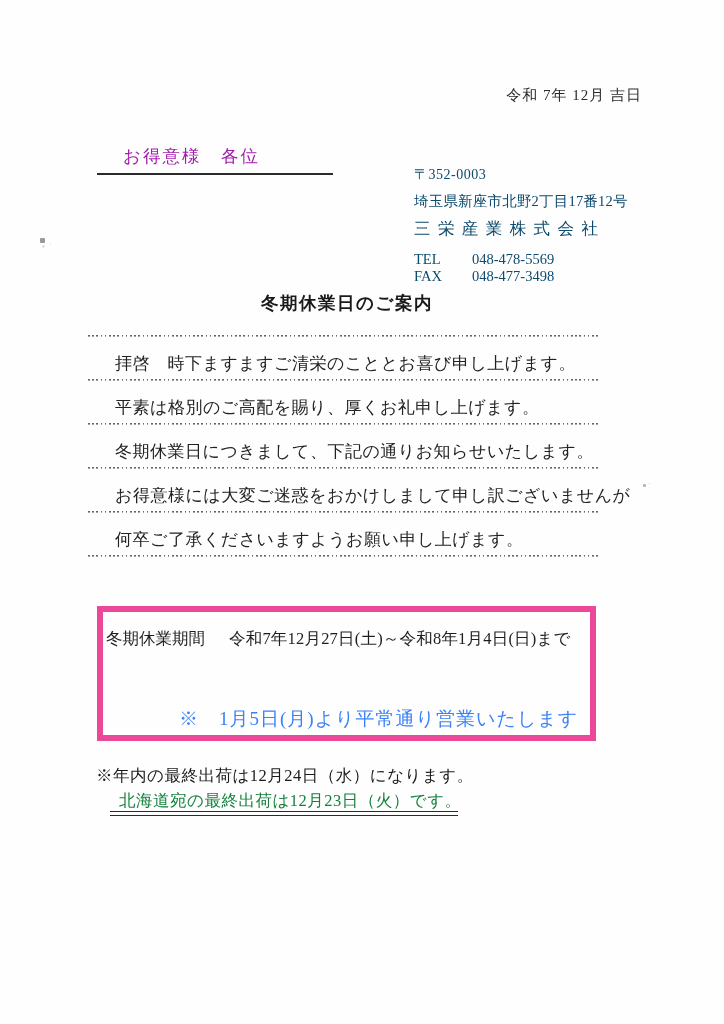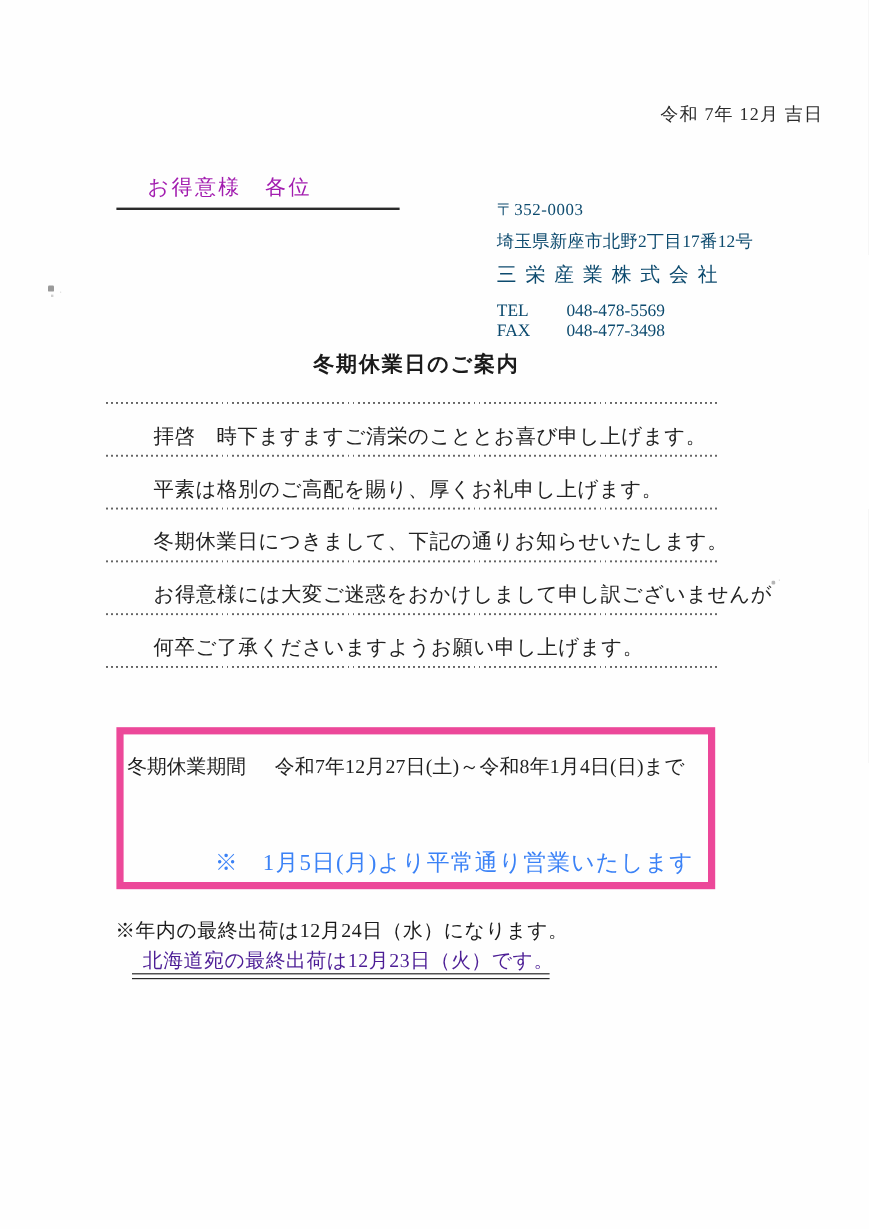--- a/index.html
+++ b/index.html
@@ -10,21 +10,21 @@
     background:#fefefe;
     font-family:"Liberation Serif","DejaVu Serif",serif;
     color:#1e1e1e;
     overflow:hidden;
   }
   .abs{position:absolute;}
 
   .date-line{
     top:86px;left:0;width:642px;
     text-align:right;
-    font-size:15px;letter-spacing:1px;color:#2a2a2a;padding-left:44px;
+    font-size:15px;letter-spacing:1px;color:#2a2a2a;
   }
 
   .recipient-wrap{
     top:144px;left:97px;width:236px;height:29px;
     border-bottom:2px solid #2a2a2a;
   }
   .recipient-text{
     display:block;margin-left:26px;
     font-size:17.5px;letter-spacing:2px;color:#a21caf;
   }
@@ -43,21 +43,21 @@
     font-size:17.5px;font-weight:bold;letter-spacing:1.5px;color:#1a1a1a;
   }
 
   .dotline{
     left:88px;width:512px;height:2px;
     background-image:repeating-linear-gradient(90deg,#4a4a4a 0,#4a4a4a 1.6px,transparent 1.6px,transparent 4.2px);
     background-size:100% 1.6px;background-repeat:no-repeat;background-position:0 0;
     opacity:.85;
   }
   .para{
-    left:128px;width:500px;
+    left:115px;width:500px;
     font-size:17px;letter-spacing:.5px;color:#222;
     white-space:nowrap;
   }
 
   .notice-box{
     top:606px;left:97px;width:499px;height:135px;
     border:6px solid #ec4899;
     box-sizing:border-box;
   }
   .notice-line1{
@@ -69,21 +69,21 @@
   .notice-note{
     position:absolute;top:52px;left:148px;
     font-size:16.5px;white-space:nowrap;color:#1e1e1e;
   }
   .notice-reopen{
     position:absolute;top:94px;left:76px;
     font-size:19px;letter-spacing:1px;white-space:nowrap;color:#3b82f6;
   }
 
   .footer-note1{top:765px;left:96px;font-size:16.5px;letter-spacing:.5px;color:#1a1a1a;white-space:nowrap;}
-  .footer-note2{top:790px;left:119px;font-size:16.5px;letter-spacing:.5px;color:#4c1d95;white-space:nowrap;}
+  .footer-note2{top:790px;left:119px;font-size:16.5px;letter-spacing:.5px;color:#15803d;white-space:nowrap;}
   .dbl-underline{
     top:811px;left:110px;width:348px;height:5px;
     border-top:1.5px solid #2a2a2a;border-bottom:1.5px solid #2a2a2a;
     box-sizing:border-box;
   }
 
   .speck{background:#9a9a9a;border-radius:1px;}
   .speck-1{top:238px;left:40px;width:5px;height:5px;box-shadow:1px 6px 0 -1.5px #cfcfcf,8px 3px 0 -2px #dedede;}
   .speck-2{top:484px;left:643px;width:3px;height:3px;background:#b5b5b5;box-shadow:5px -2px 0 -1px #d8d8d8;}
 </style>

